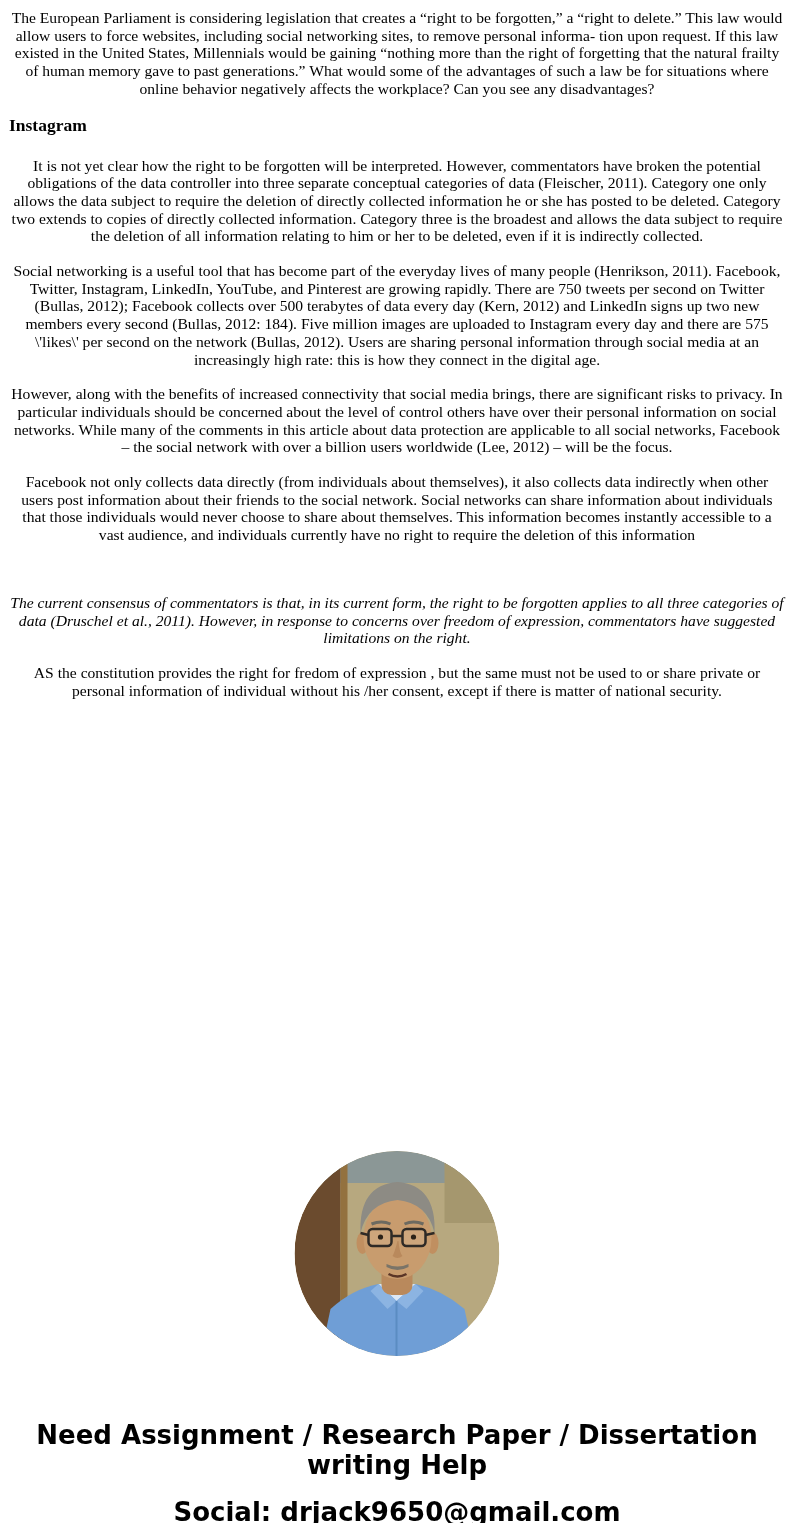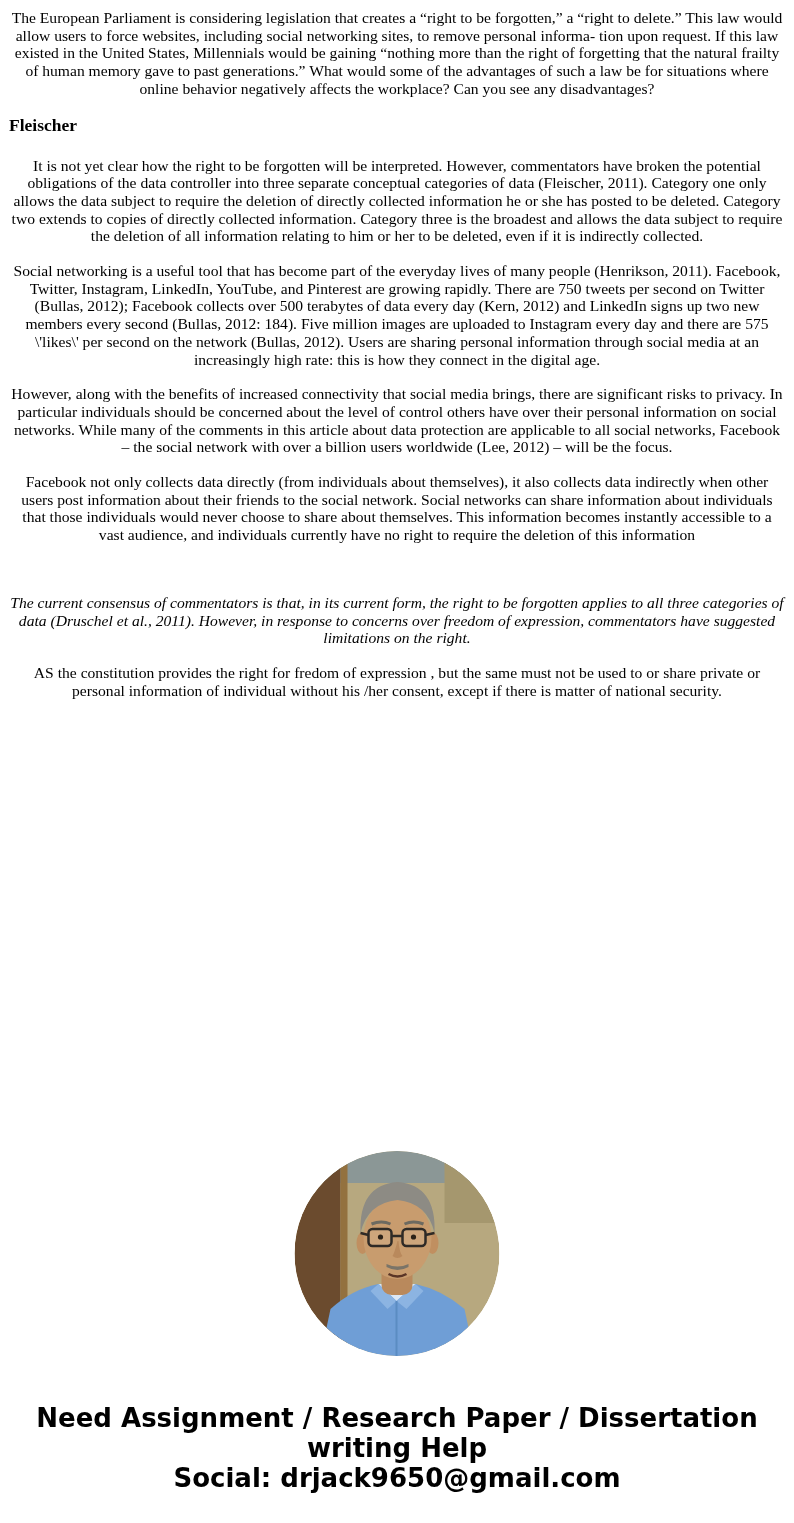--- a/index.html
+++ b/index.html
@@ -56,32 +56,32 @@
     left: 0;
     width: 100%;
     text-align: center;
     font-family: "DejaVu Sans", sans-serif;
     font-weight: bold;
     font-size: 26px;
     line-height: 30px;
     color: #000000;
   }
   .footer-line {
-    margin: 0 auto;
+    margin: 17px auto;
     max-width: 778px;
   }
 </style>
 </head>
 <body>
 
 <div class="page">
 
   <div class="doc">
     <p class="para">The European Parliament is considering legislation that creates a “right to be forgotten,” a “right to delete.” This law would allow users to force websites, including social networking sites, to remove personal informa- tion upon request. If this law existed in the United States, Millennials would be gaining “nothing more than the right of forgetting that the natural frailty of human memory gave to past generations.” What would some of the advantages of such a law be for situations where online behavior negatively affects the workplace? Can you see any disadvantages?</p>
-    <h2 class="heading">Fleischer</h2>
+    <h2 class="heading">Instagram</h2>
     <p class="para">It is not yet clear how the right to be forgotten will be interpreted. However, commentators have broken the potential obligations of the data controller into three separate conceptual categories of data (Fleischer, 2011). Category one only allows the data subject to require the deletion of directly collected information he or she has posted to be deleted. Category two extends to copies of directly collected information. Category three is the broadest and allows the data subject to require the deletion of all information relating to him or her to be deleted, even if it is indirectly collected.</p>
     <p class="para">Social networking is a useful tool that has become part of the everyday lives of many people (Henrikson, 2011). Facebook, Twitter, Instagram, LinkedIn, YouTube, and Pinterest are growing rapidly. There are 750 tweets per second on Twitter (Bullas, 2012); Facebook collects over 500 terabytes of data every day (Kern, 2012) and LinkedIn signs up two new members every second (Bullas, 2012: 184). Five million images are uploaded to Instagram every day and there are 575 \'likes\' per second on the network (Bullas, 2012). Users are sharing personal information through social media at an increasingly high rate: this is how they connect in the digital age.</p>
     <p class="para">However, along with the benefits of increased connectivity that social media brings, there are significant risks to privacy. In particular individuals should be concerned about the level of control others have over their personal information on social networks. While many of the comments in this article about data protection are applicable to all social networks, Facebook – the social network with over a billion users worldwide (Lee, 2012) – will be the focus.</p>
     <p class="para">Facebook not only collects data directly (from individuals about themselves), it also collects data indirectly when other users post information about their friends to the social network. Social networks can share information about individuals that those individuals would never choose to share about themselves. This information becomes instantly accessible to a vast audience, and individuals currently have no right to require the deletion of this information</p>
     <p class="para gap-before">The current consensus of commentators is that, in its current form, the right to be forgotten applies to all three categories of data (Druschel et al., 2011). However, in response to concerns over freedom of expression, commentators have suggested limitations on the right.</p>
     <p class="para">AS the constitution provides the right for fredom of expression , but the same must not be used to or share private or personal information of individual without his /her consent, except if there is matter of national security.</p>
   </div>
 
   <div class="photo-wrap">
     <svg viewBox="0 0 205 205" width="205" height="205" aria-hidden="true">

